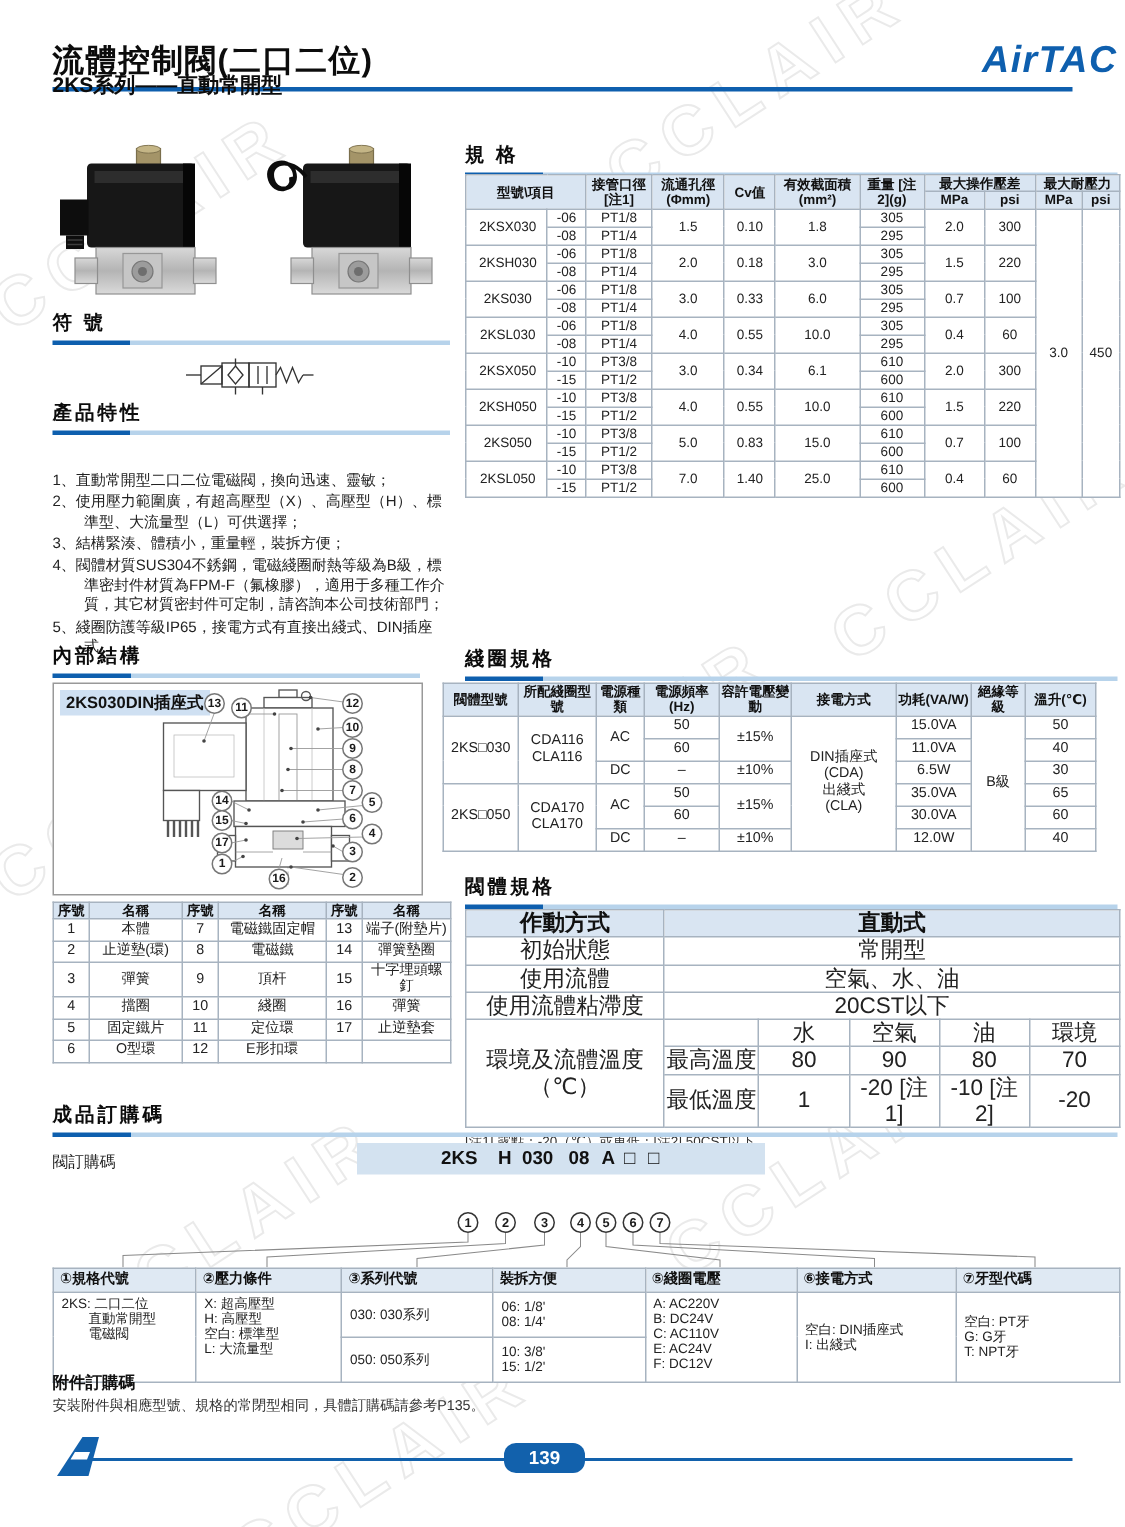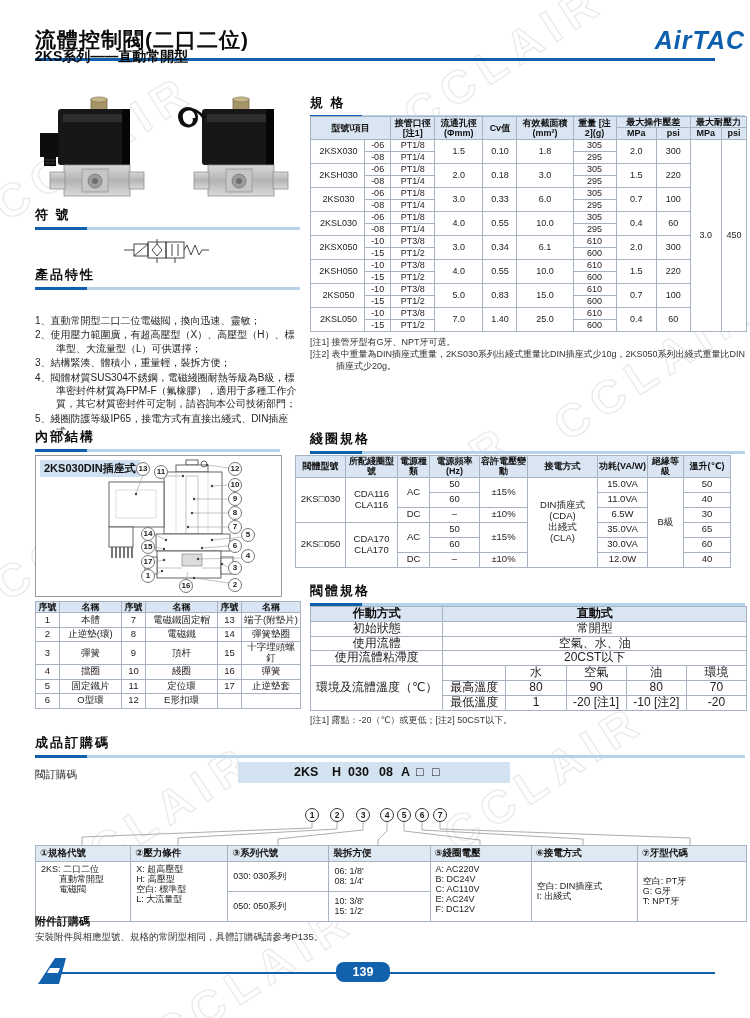--- a/index.html
+++ b/index.html
@@ -14,21 +14,21 @@
   .brand{font-size:25px;font-weight:bold;font-style:italic;color:#0e5fae;letter-spacing:1px}
   .rule-main{height:3px;background:#0e5fae}
   .sh{font-size:13px;font-weight:bold;letter-spacing:2px;color:#0c0c0c}
   .srule{height:3px;margin-top:3px;background:linear-gradient(to right,#0e5fae 0 52px,#b7d3eb 52px)}
   .tbl{border-collapse:collapse;table-layout:fixed;width:100%;font-size:9px;color:#222;background:#fff}
   .tbl th,.tbl td{border:1px solid #a7b3c0;text-align:center;padding:0 1px;line-height:1.15;overflow:hidden}
   .tbl th{background:#d9e5f2;font-weight:bold;color:#111}
   .spec td{height:11px;font-size:9px}
   .mdl{text-align:center;padding-left:3px!important}
   .coil td{height:14px;font-size:9.5px}
-  .vb td{height:12.5px;font-size:12px}
+  .vb td{height:12.5px;font-size:15px}
   .hd{background:#d9e5f2!important;font-weight:bold;color:#111}
   .parts td{height:13.5px;font-size:9.5px}
   .ord{font-size:9px}
   .ord th{text-align:left;padding:2px 4px;background:#dfe9f3;font-size:9.5px}
   .ord td{vertical-align:top;text-align:left;padding:2px 5px;line-height:10px;height:25px}
   .feat{font-size:10px;line-height:1.34;margin-bottom:1px;padding-left:21px;text-indent:-21px;color:#222}
   .note{font-size:9px;line-height:1.35;color:#333}
   .n2{padding-left:26px;text-indent:-26px}
   .co{position:absolute;box-sizing:border-box;width:14px;height:14px;border:1px solid #777;
       border-radius:50%;background:#fff;font-size:8px;line-height:12px;text-align:center;font-weight:600;z-index:3}
@@ -299,24 +299,20 @@
           <td rowspan="2">0.4</td>
             <td rowspan="2">60</td>
         </tr>
         <tr>
             <td>-15</td>
             <td>PT1/2</td>
             <td>600</td>
           </tr>
       </tbody>
     </table>
-    <div style="margin-top:4px">
-      <div class="note">[注1] 接管牙型有G牙、NPT牙可選。</div>
-      <div class="note n2">[注2] 表中重量為DIN插座式重量，2KS030系列出綫式重量比DIN插座式少10g，2KS050系列出綫式重量比DIN插座式少20g。</div>
-    </div>
   </div>
 
   <div class="abs" style="left:35px;top:428px;width:245px">
     <div class="sh">內部結構</div>
     <div class="srule"></div>
   </div>
   <div class="abs" style="left:35px;top:455px;width:245px;height:140px;border:1px solid #999;background:#fff">
     <svg width="243" height="138" viewBox="0 0 243 138" style="position:absolute;left:0;top:0">
       <g stroke="#555" stroke-width="0.9" fill="#fff">
         <line x1="156" y1="4" x2="156" y2="134" stroke="#999" stroke-width="0.5" stroke-dasharray="6 2 1 2"></line>

